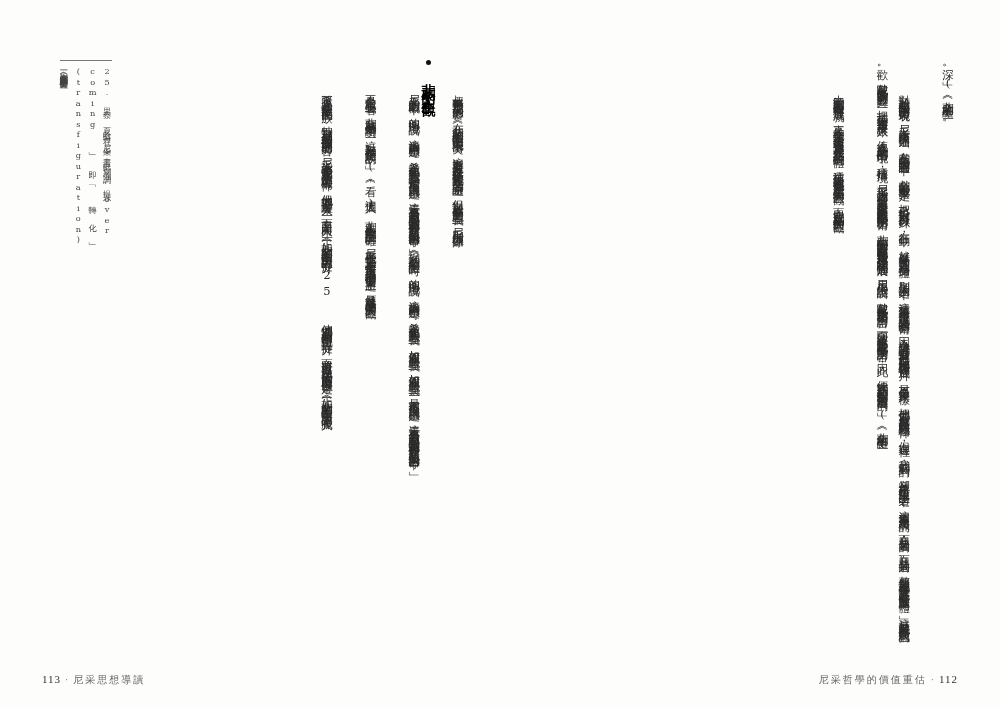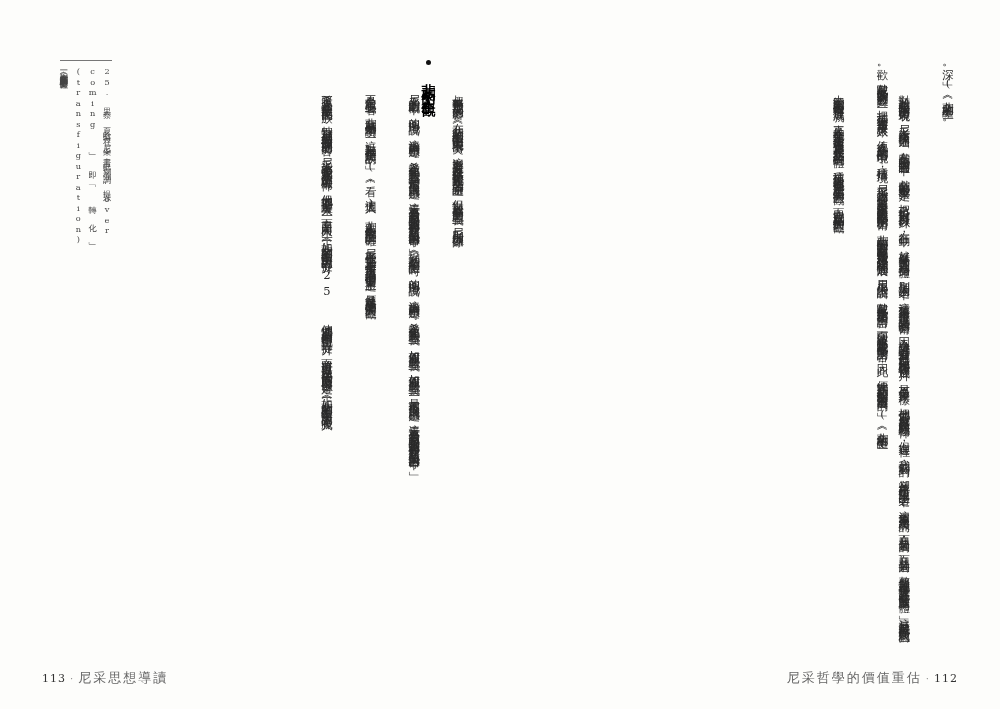--- a/index.html
+++ b/index.html
@@ -118,23 +118,24 @@
   #footer-left {
     left: 42px;
   }
   #footer-right {
     right: 42px;
     text-align: center;
   }
   .folio {
     font-size: 11px;
     color: #333;
+    font-family: Liberation Serif, serif;
   }
   .foot-sep { color: #888; margin: 0 4px; }
-  .foot-title { font-size: 13px; color: #666; letter-spacing: 2px; }
+  .foot-title { font-size: 10px; color: #666; letter-spacing: 2px; }
 
   
   #gutter {
     position: absolute;
     left: 500px;
     top: 0;
     width: 1px;
     height: 709px;
     background: transparent;
   }

